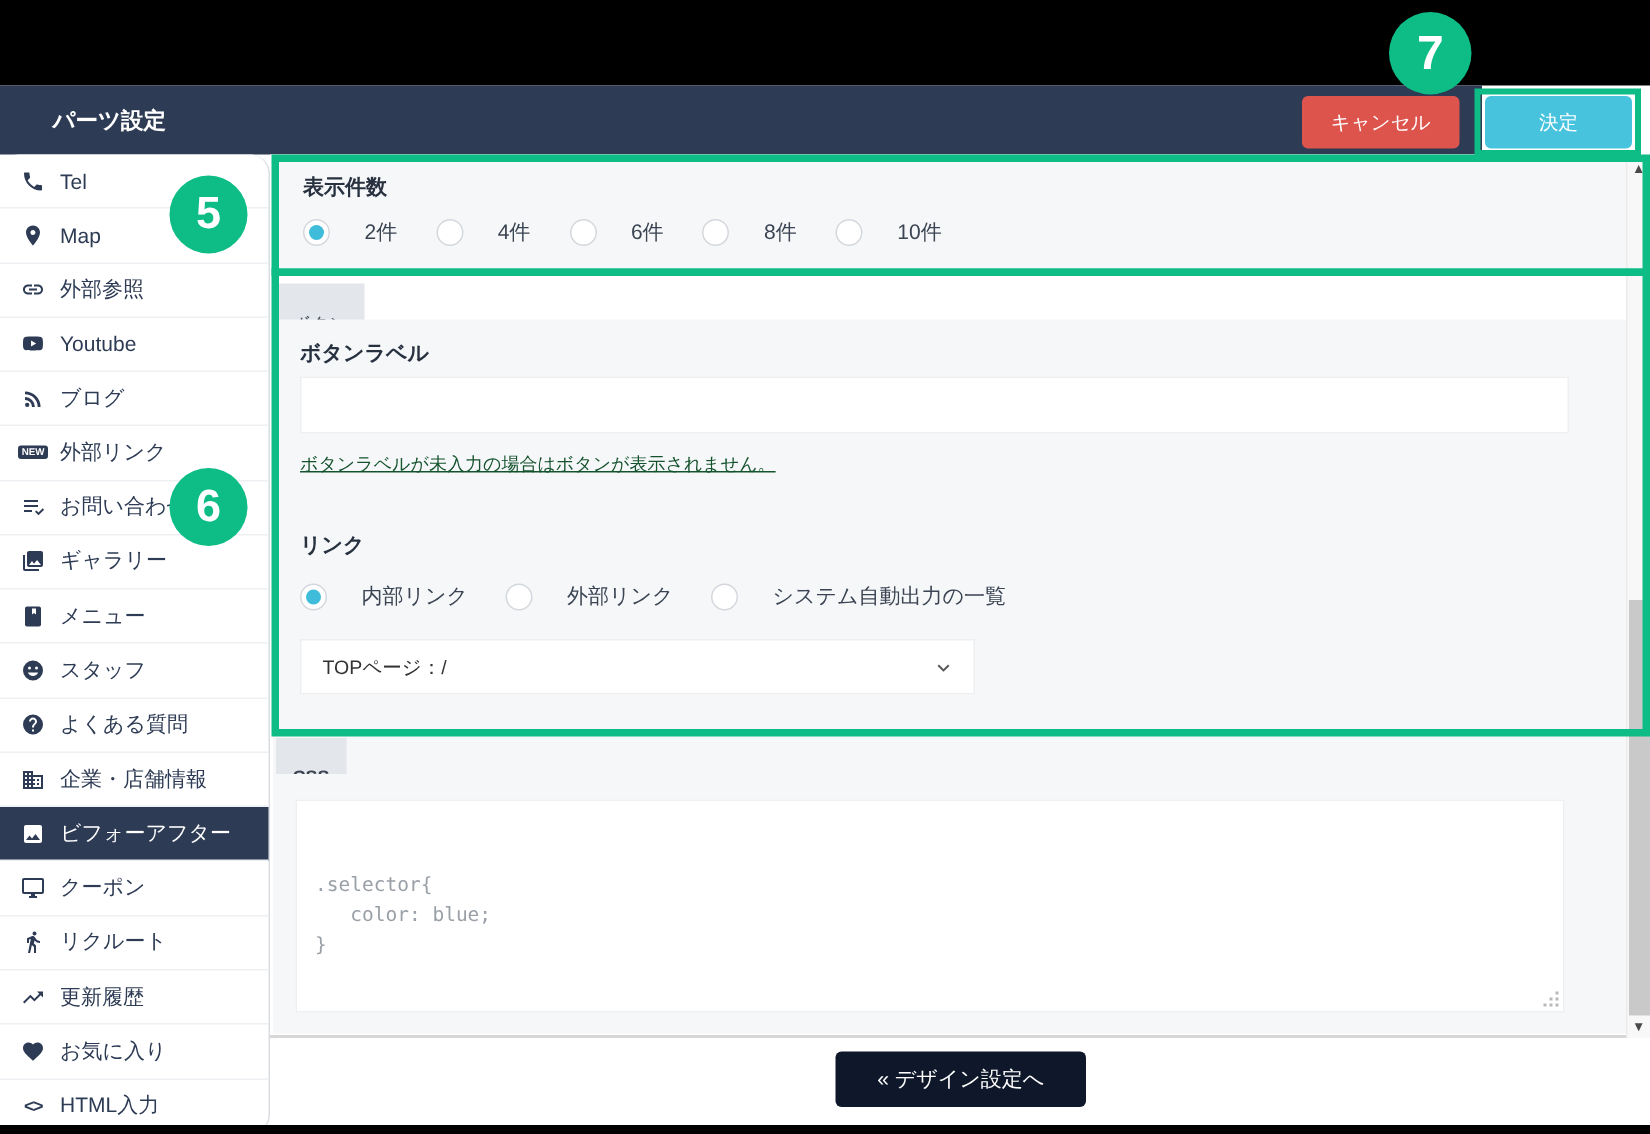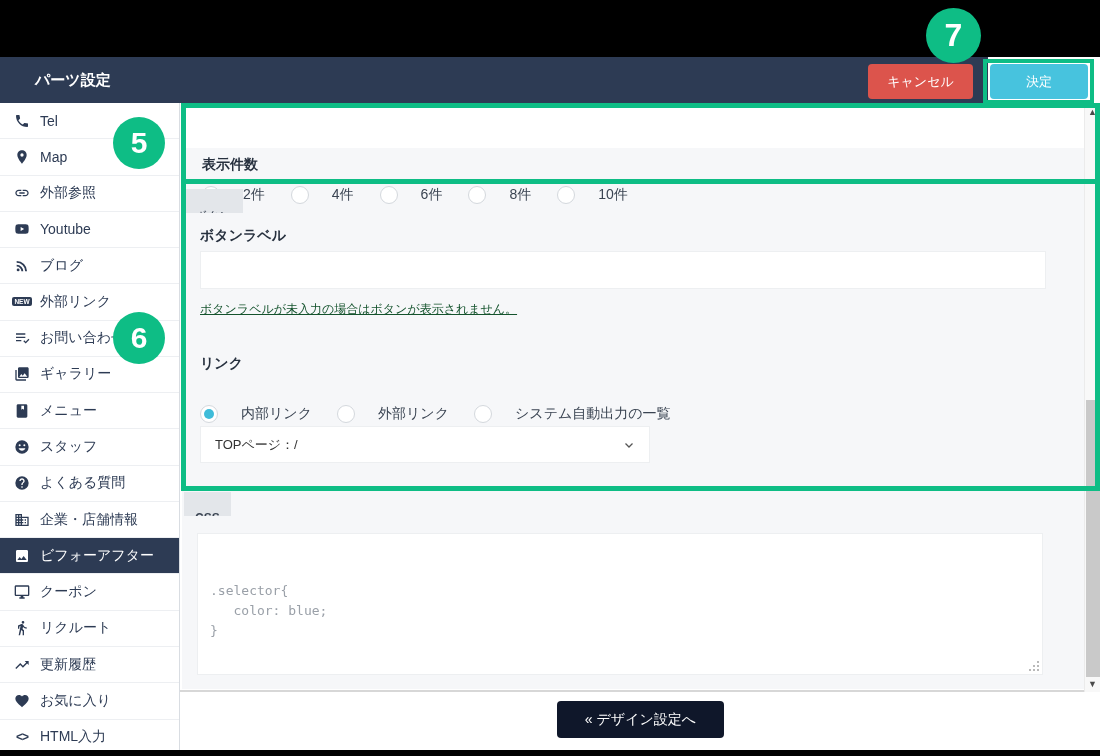--- a/index.html
+++ b/index.html
@@ -9,33 +9,33 @@
     position:relative; overflow:hidden; background:#fff; color:#2d3b54;
   }
   
   .top-black { position:absolute; left:0; top:0; width:1100px; height:57px; background:#000; }
   .header { position:absolute; left:0; top:57px; width:988px; height:46px; background:#2d3b54; display:flex; align-items:center;padding-left:15px; }
   .header .title { color:#fff; font-weight:bold; font-size:15px; padding-left:20px; }
   .btn { border:none; border-radius:4px; color:#fff; font-size:13px; cursor:pointer; font-family:inherit; }
   .btn-cancel { position:absolute; left:868px; top:64px; width:105px; height:35px; background:#dc544c; }
   .btn-confirm { position:absolute; left:990px; top:64px; width:98px; height:35px; background:#47c3de; }
   
-  .sidebar { position:absolute; left:0; top:103px; width:180px; height:653px; background:#fff; border-right:1px solid #d9dde2; }
+  .sidebar { position:absolute; left:0; top:103px; width:180px; height:653px; background:#fff; border-right:1px solid #d9dde2;border-radius:13px; }
   .side-item { height:36.28px; display:flex; align-items:center; padding-left:13px; border-bottom:1px solid #edeff2; font-size:14px; color:#2d3b54; cursor:pointer; white-space:nowrap; }
   .side-item .ic { width:18px; height:16px; margin-right:9px; display:inline-flex; align-items:center; justify-content:center; flex:0 0 18px; }
   .side-item svg { width:16px; height:16px; fill:#2d3b54; }
   .side-item.active { background:#2d3b54; color:#fff; }
   .side-item.active svg { fill:#fff; }
   .new-badge { font-size:6.5px; font-weight:bold; background:#2d3b54; color:#fff; border-radius:2px; padding:1px 2px; letter-spacing:0; }
   .code-glyph { font-size:12px; font-weight:bold; letter-spacing:-1px; }
   
   .main { position:absolute; left:180px; top:103px; width:920px; height:589px; background:#fff; border-bottom:2px solid #d7d7d7; }
   .scroll-content { position:absolute; left:0; top:0; width:904px; height:589px; overflow:hidden; }
   .section { position:absolute; left:2px; background:#f6f7f9; }
-  .sec-display { top:5px; width:902px; height:71px; padding:8px 0 0 20px;margin-top:40px; }
+  .sec-display { top:5px; width:902px; height:71px; padding:8px 0 0 20px; }
   .sec-label { font-size:14px; font-weight:bold; color:#27313f; }
   .radio-row { display:flex; align-items:center; margin-top:12px; }
   .radio-opt { display:flex; align-items:flex-start; cursor:pointer;gap:16px; }
   .radio { width:18px; height:18px; border-radius:50%; background:#fff; border:1px solid #d4d8dd; position:relative; flex:0 0 18px; }
   .radio.checked::after { content:''; position:absolute; left:3px; top:3px; width:10px; height:10px; border-radius:50%; background:#3fbcd9; }
   .radio-opt span.lbl { font-size:14px; color:#3a4452; margin-left:7px; }
   .tab { position:absolute; left:4px; background:#e3e6ea; color:#3a4452; font-size:12px; padding:19px 11px; }
   .tab-button { top:86px; }
   .tab-css { top:389px; font-weight:bold; }
   .sec-button { top:110px; width:902px; height:379px; padding:14px 0 0 18px; }
@@ -253,21 +253,21 @@
         </label>
       </div>
     </div>
 
     <div class="tab tab-button">ボタン</div>
     <div class="section sec-button">
       <div class="sec-label">ボタンラベル</div>
       <input class="text-input input-buttonlabel" type="text" value="" style="">
       <div class="helper">ボタンラベルが未入力の場合はボタンが表示されません。</div>
       <div class="sec-label link-heading">リンク</div>
-      <div class="radio-row link-radios" style="gap:25px; margin-top:16px;">
+      <div class="radio-row link-radios" style="gap:25px; margin-top:0;">
         <label class="radio-opt">
           <span class="radio checked"></span>
           <span class="lbl">内部リンク</span>
         </label>
         <label class="radio-opt">
           <span class="radio"></span>
           <span class="lbl">外部リンク</span>
         </label>
         <label class="radio-opt">
           <span class="radio"></span>

